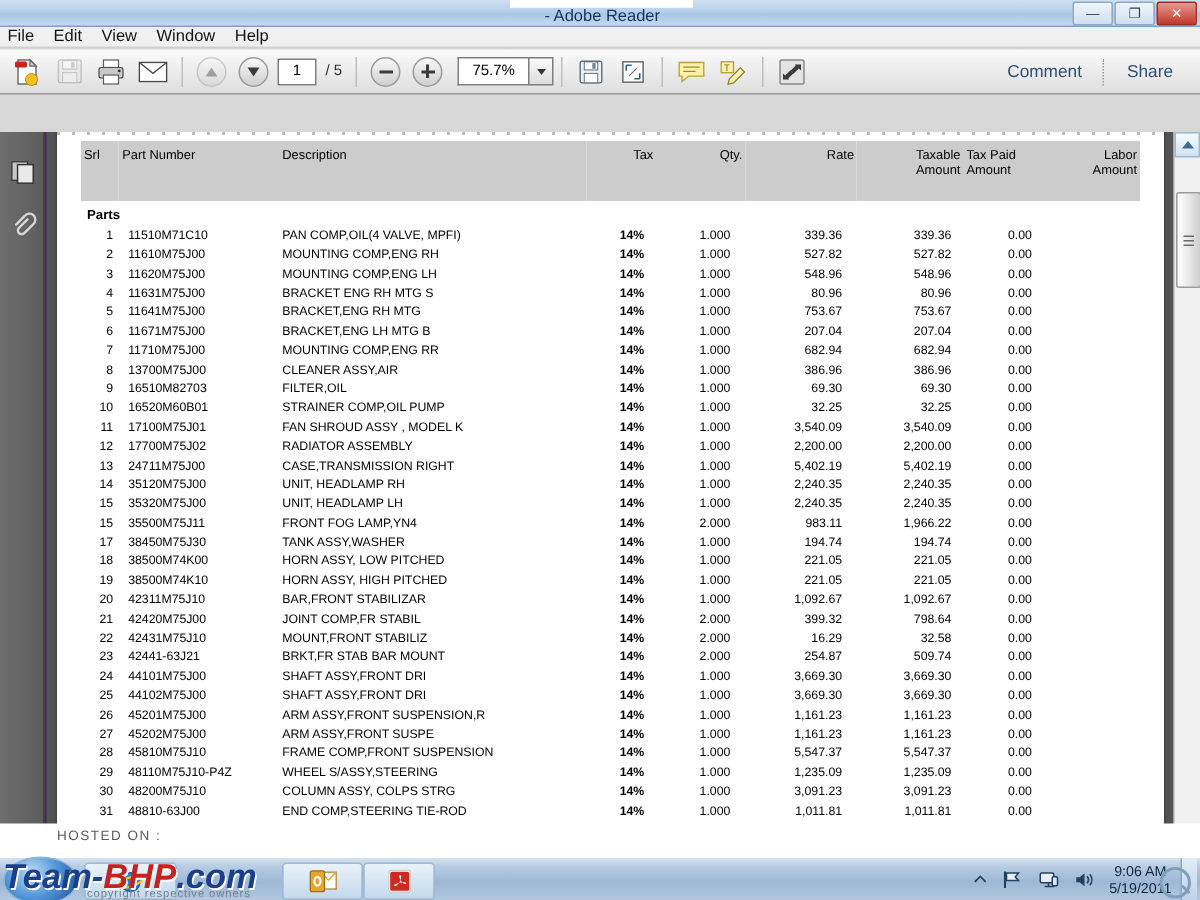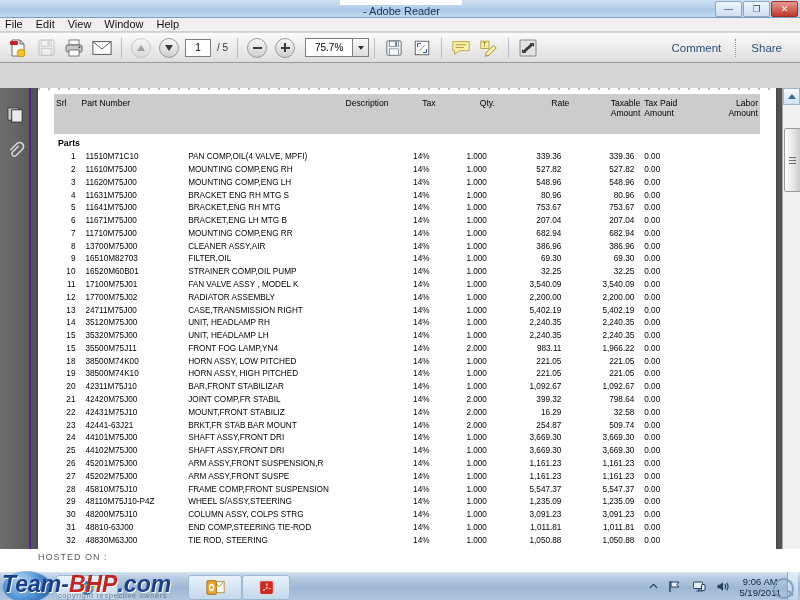--- a/index.html
+++ b/index.html
@@ -124,40 +124,40 @@
   table.doc thead th{
     background:#cccccc;
     font-weight:normal;
     font-size:8.6px;
     padding:4px 2px 16px 2px;
     vertical-align:top;
     color:#000;
   }
   th.c-srl{width:22px;text-align:left;padding-left:4px;}
   th.c-pn{width:110px;text-align:left;}
-  th.c-desc{width:215px;text-align:right;}
+  th.c-desc{width:215px;text-align:left;}
   th.c-tax{width:48px;text-align:right;}
   th.c-qty{width:62px;text-align:right;}
   th.c-rate{width:78px;text-align:right;}
   th.c-taxable{width:74px;text-align:right;}
   th.c-taxpaid{width:62px;text-align:left;}
   th.c-labor{width:60px;text-align:right;padding-right:4px;}
 
   .group-row td{
     font-size:8.8px;font-weight:bold;padding:4px 2px 1px 4px;
   }
   tbody td{padding:0.6px 2px;line-height:11.6px;white-space:nowrap;}
   td.srl{text-align:right;width:22px;padding-right:4px;}
   td.pn{text-align:left;padding-left:6px;}
   td.desc{text-align:left;}
-  td.tax{text-align:right;padding-right:8px;}
+  td.tax{text-align:right;padding-right:8px;font-weight:bold;}
   td.qty{text-align:right;padding-right:10px;}
   td.rate{text-align:right;padding-right:10px;}
   td.taxable{text-align:right;padding-right:8px;}
-  td.taxpaid{padding-right:14px;}
+  td.taxpaid{text-align:right;padding-right:14px;}
   td.labor{text-align:right;padding-right:6px;}
 
   
   .vscroll{
     position:absolute;right:0;top:0;width:17px;height:485px;
     background:#f0f0f0;border-left:1px solid #a6a6a6;
   }
   .vs-btn{
     width:17px;height:17px;
     background:linear-gradient(to bottom,#f6fbff,#cfe2f2);
@@ -542,21 +542,21 @@
                 <td class="tax">14%</td>
                 <td class="qty">1.000</td>
                 <td class="rate">32.25</td>
                 <td class="taxable">32.25</td>
                 <td class="taxpaid">0.00</td>
                 <td class="labor"></td>
               </tr>
               <tr>
                 <td class="srl">11</td>
                 <td class="pn">17100M75J01</td>
-                <td class="desc">FAN VALVE ASSY , MODEL K</td>
+                <td class="desc">FAN SHROUD ASSY , MODEL K</td>
                 <td class="tax">14%</td>
                 <td class="qty">1.000</td>
                 <td class="rate">3,540.09</td>
                 <td class="taxable">3,540.09</td>
                 <td class="taxpaid">0.00</td>
                 <td class="labor"></td>
               </tr>
               <tr>
                 <td class="srl">12</td>
                 <td class="pn">17700M75J02</td>
@@ -602,20 +602,31 @@
                 <td class="labor"></td>
               </tr>
               <tr>
                 <td class="srl">15</td>
                 <td class="pn">35500M75J11</td>
                 <td class="desc">FRONT FOG LAMP,YN4</td>
                 <td class="tax">14%</td>
                 <td class="qty">2.000</td>
                 <td class="rate">983.11</td>
                 <td class="taxable">1,966.22</td>
+                <td class="taxpaid">0.00</td>
+                <td class="labor"></td>
+              </tr>
+              <tr>
+                <td class="srl">17</td>
+                <td class="pn">38450M75J30</td>
+                <td class="desc">TANK ASSY,WASHER</td>
+                <td class="tax">14%</td>
+                <td class="qty">1.000</td>
+                <td class="rate">194.74</td>
+                <td class="taxable">194.74</td>
                 <td class="taxpaid">0.00</td>
                 <td class="labor"></td>
               </tr>
               <tr>
                 <td class="srl">18</td>
                 <td class="pn">38500M74K00</td>
                 <td class="desc">HORN ASSY, LOW PITCHED</td>
                 <td class="tax">14%</td>
                 <td class="qty">1.000</td>
                 <td class="rate">221.05</td>

